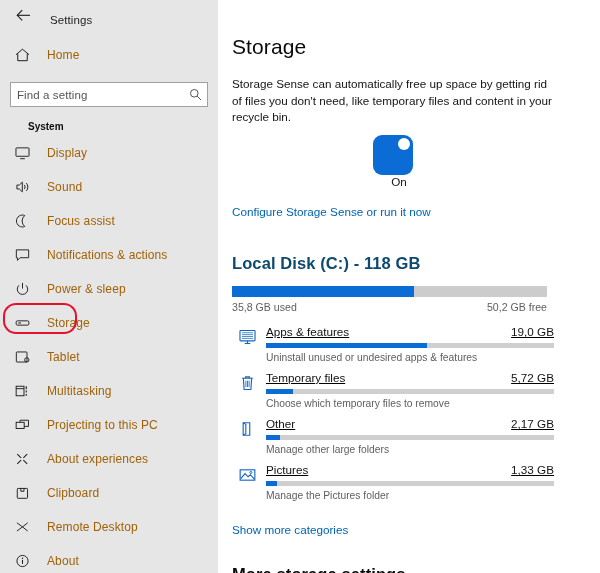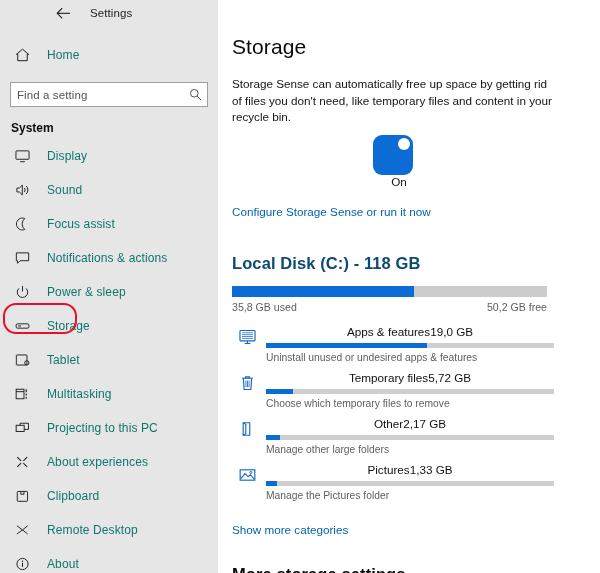--- a/index.html
+++ b/index.html
@@ -26,23 +26,22 @@
     width: 218px;
     height: 573px;
     background: #e6e6e6;
     position: relative;
     flex: 0 0 218px;
     overflow: hidden;
   }
   .titlebar {
     height: 26px;
     display: flex;
-    align-items: center;
+    align-items: flex-end;
     padding-left: 10px;
-    margin-left: 40px;
   }
   .back-arrow {
     width: 26px;
     height: 22px;
     display: flex;
     align-items: center;
     justify-content: center;
     color: #1c1c1c;
   }
   .titlebar-label {
@@ -63,21 +62,21 @@
     width: 22px;
     height: 22px;
     display: flex;
     align-items: center;
     justify-content: center;
     color: #1b1b1b;
     flex: 0 0 22px;
   }
   .nav-label {
     font-size: 12px;
-    color: #0f766e;
+    color: #a16207;
     margin-left: 14px;
     white-space: nowrap;
     letter-spacing: .1px;
   }
 
   .home-row { margin-top: 12px; }
 
   .searchbox {
     margin: 10px 10px 0 10px;
     height: 25px;
@@ -96,24 +95,24 @@
   }
   .search-icon {
     width: 24px;
     display: flex;
     align-items: center;
     justify-content: center;
     color: #444;
   }
 
   .section-head {
-    font-size: 12px;
+    font-size: 10px;
     font-weight: bold;
     color: #0d0d0d;
-    padding-left: 11px;
+    padding-left: 28px;
     margin-top: 14px;
     margin-bottom: 4px;
   }
 
   .nav-list { margin-top: 2px; }
 
   .highlight-box {
     position: absolute;
     left: 3px;
     top: 303px;
@@ -234,22 +233,23 @@
     justify-content: center;
     padding-top: 4px;
     color: #1565c0;
   }
   .cat-body {
     flex: 1;
     padding-left: 4px;
   }
   .cat-top {
     display: flex;
-    justify-content: center;
+    justify-content: space-between;
     align-items: baseline;
+    text-decoration: underline;
   }
   .cat-name {
     font-size: 11.7px;
     color: #111111;
   }
   .cat-size {
     font-size: 11.7px;
     color: #111111;
   }
   .cat-bar {

